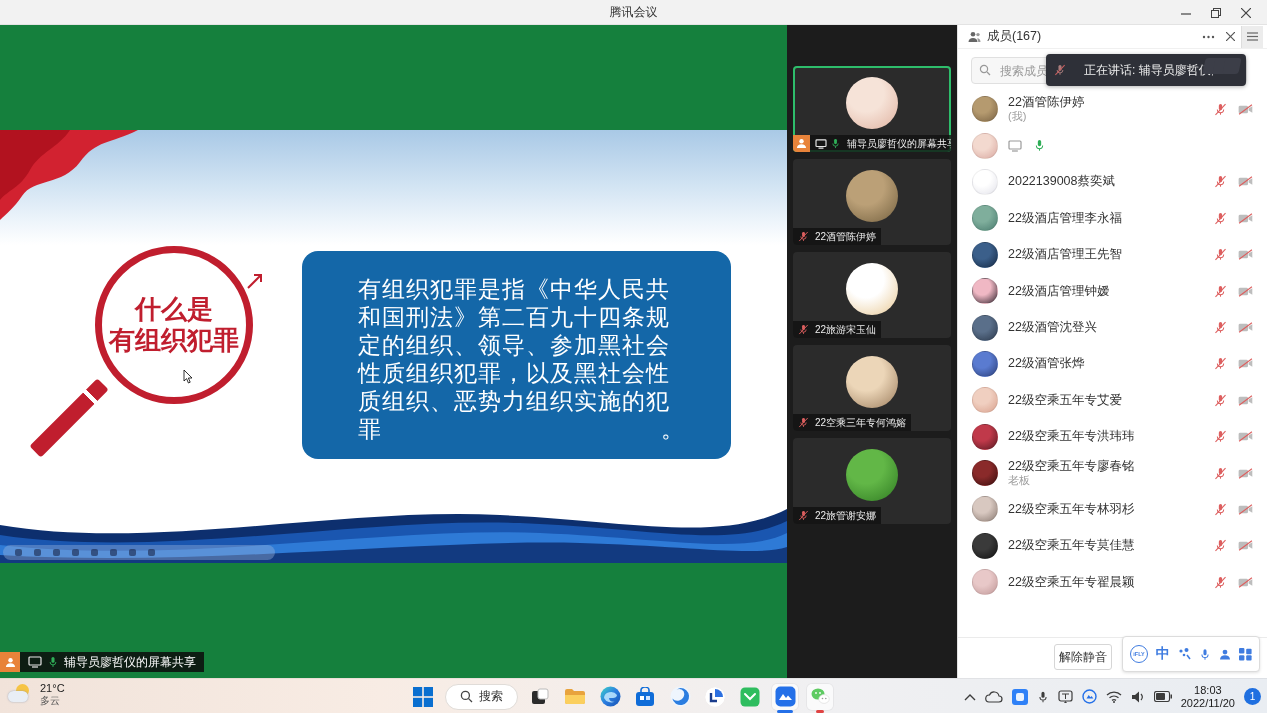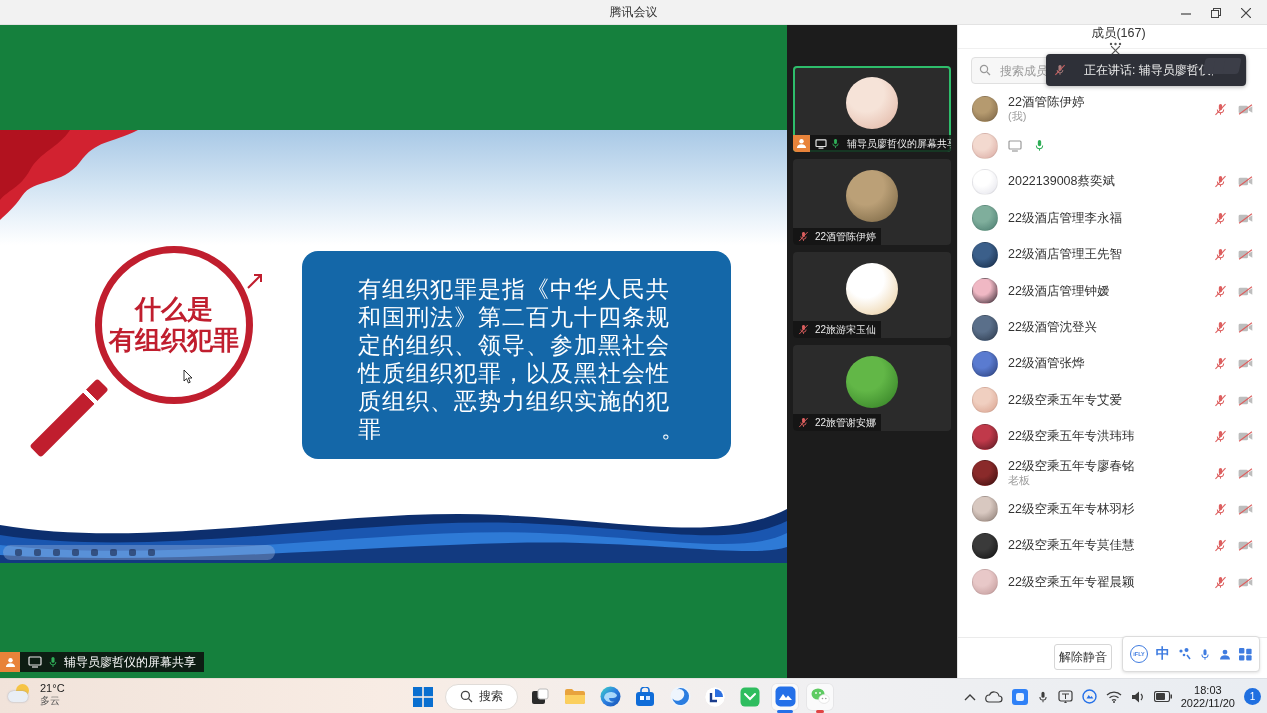--- a/index.html
+++ b/index.html
@@ -54,21 +54,21 @@
   .thumb.selected { box-shadow:0 0 0 2px #2ebd6b inset; }
   .t-avatar { position:absolute; left:50%; top:11px; transform:translateX(-50%);
               width:52px; height:52px; border-radius:50%; }
   .t-label { position:absolute; left:0; bottom:0; display:flex; align-items:stretch; max-width:100%; height:17px; }
   .t-label .seg-dark { background:rgba(15,15,15,.78); color:#eee; font-size:10px;
               display:flex; align-items:center; gap:3px; padding:0 5px; white-space:nowrap; overflow:hidden; }
   .t-label .badge-orange { width:17px; }
 
   
   .panel { flex:1; background:#fff; position:relative; border-left:1px solid #e2e2e2; }
-  .p-header { height:24px; display:flex; align-items:center; padding:0 4px 0 10px; border-bottom:1px solid #f0f0f0;flex-direction:column; }
+  .p-header { height:24px; display:flex; align-items:center; padding:0 4px 0 10px; border-bottom:1px solid #f0f0f0; }
   .p-title { font-size:12.5px; color:#333; margin-left:6px; flex:1; }
   .p-hbtn { width:22px; height:20px; display:flex; align-items:center; justify-content:center; color:#555; font-size:13px; }
   .p-menu { width:22px; height:22px; background:#ececec; border-left:1px solid #ddd; display:flex; align-items:center; justify-content:center; }
   .p-search { position:relative; height:42px; }
   .p-search input { position:absolute; left:13px; top:8px; width:276px; height:27px; border:1px solid #e0e0e0;
       background:#f7f7f7; border-radius:4px; font-size:12px; color:#333; padding:0 8px 0 28px; outline:none; }
   .p-search input::placeholder { color:#9a9a9a; }
   .search-glyph { position:absolute; left:21px; top:15px; pointer-events:none; }
   .speak-tip { position:absolute; left:88px; top:5px; width:200px; height:31px; background:#2e3038; border-radius:4px;
       display:flex; align-items:center; gap:18px; padding:16px 8px; overflow:hidden; box-shadow:0 1px 4px rgba(0,0,0,.3); }
@@ -270,20 +270,37 @@
                   <line x1="7" y1="10.4" x2="7" y2="12.6" stroke="#dd5f5f" stroke-width="1.1"></line>
                   <line x1="1.6" y1="12.8" x2="12.4" y2="1.2" stroke="#dd5f5f" stroke-width="1.2"></line>
                 </svg>
               </span>
               <span class="t-name">22旅游宋玉仙</span>
             </span>
     </div>
   </div>
 
 
+  <div class="thumb">
+    <div class="t-avatar" style="background: radial-gradient(circle at 38% 32%, rgb(236, 214, 184) 0%, rgb(236, 214, 184) 38%, rgb(155, 124, 92) 100%);"></div>
+    <div class="t-label">
+
+      <span class="seg-dark">
+              <span class="t-ics" style="display: inline-flex; gap: 3px; align-items: center; margin-right: 3px;">
+                <svg class="ic" width="11" height="11" viewBox="0 0 14 14" fill="none">
+                  <rect x="5.2" y="1.2" width="3.6" height="6.6" rx="1.8" fill="#dd5f5f"></rect>
+                  <path d="M3.6 7a3.4 3.4 0 0 0 6.8 0" stroke="#dd5f5f" stroke-width="1.1"></path>
+                  <line x1="7" y1="10.4" x2="7" y2="12.6" stroke="#dd5f5f" stroke-width="1.1"></line>
+                  <line x1="1.6" y1="12.8" x2="12.4" y2="1.2" stroke="#dd5f5f" stroke-width="1.2"></line>
+                </svg>
+              </span>
+              <span class="t-name">22空乘三年专何鸿嫆</span>
+            </span>
+    </div>
+  </div>
 
   <div class="thumb">
     <div class="t-avatar" style="background: radial-gradient(circle at 38% 32%, rgb(98, 183, 71) 0%, rgb(98, 183, 71) 38%, rgb(47, 122, 34) 100%);"></div>
     <div class="t-label">
 
       <span class="seg-dark">
               <span class="t-ics" style="display: inline-flex; gap: 3px; align-items: center; margin-right: 3px;">
                 <svg class="ic" width="11" height="11" viewBox="0 0 14 14" fill="none">
                   <rect x="5.2" y="1.2" width="3.6" height="6.6" rx="1.8" fill="#dd5f5f"></rect>
                   <path d="M3.6 7a3.4 3.4 0 0 0 6.8 0" stroke="#dd5f5f" stroke-width="1.1"></path>

